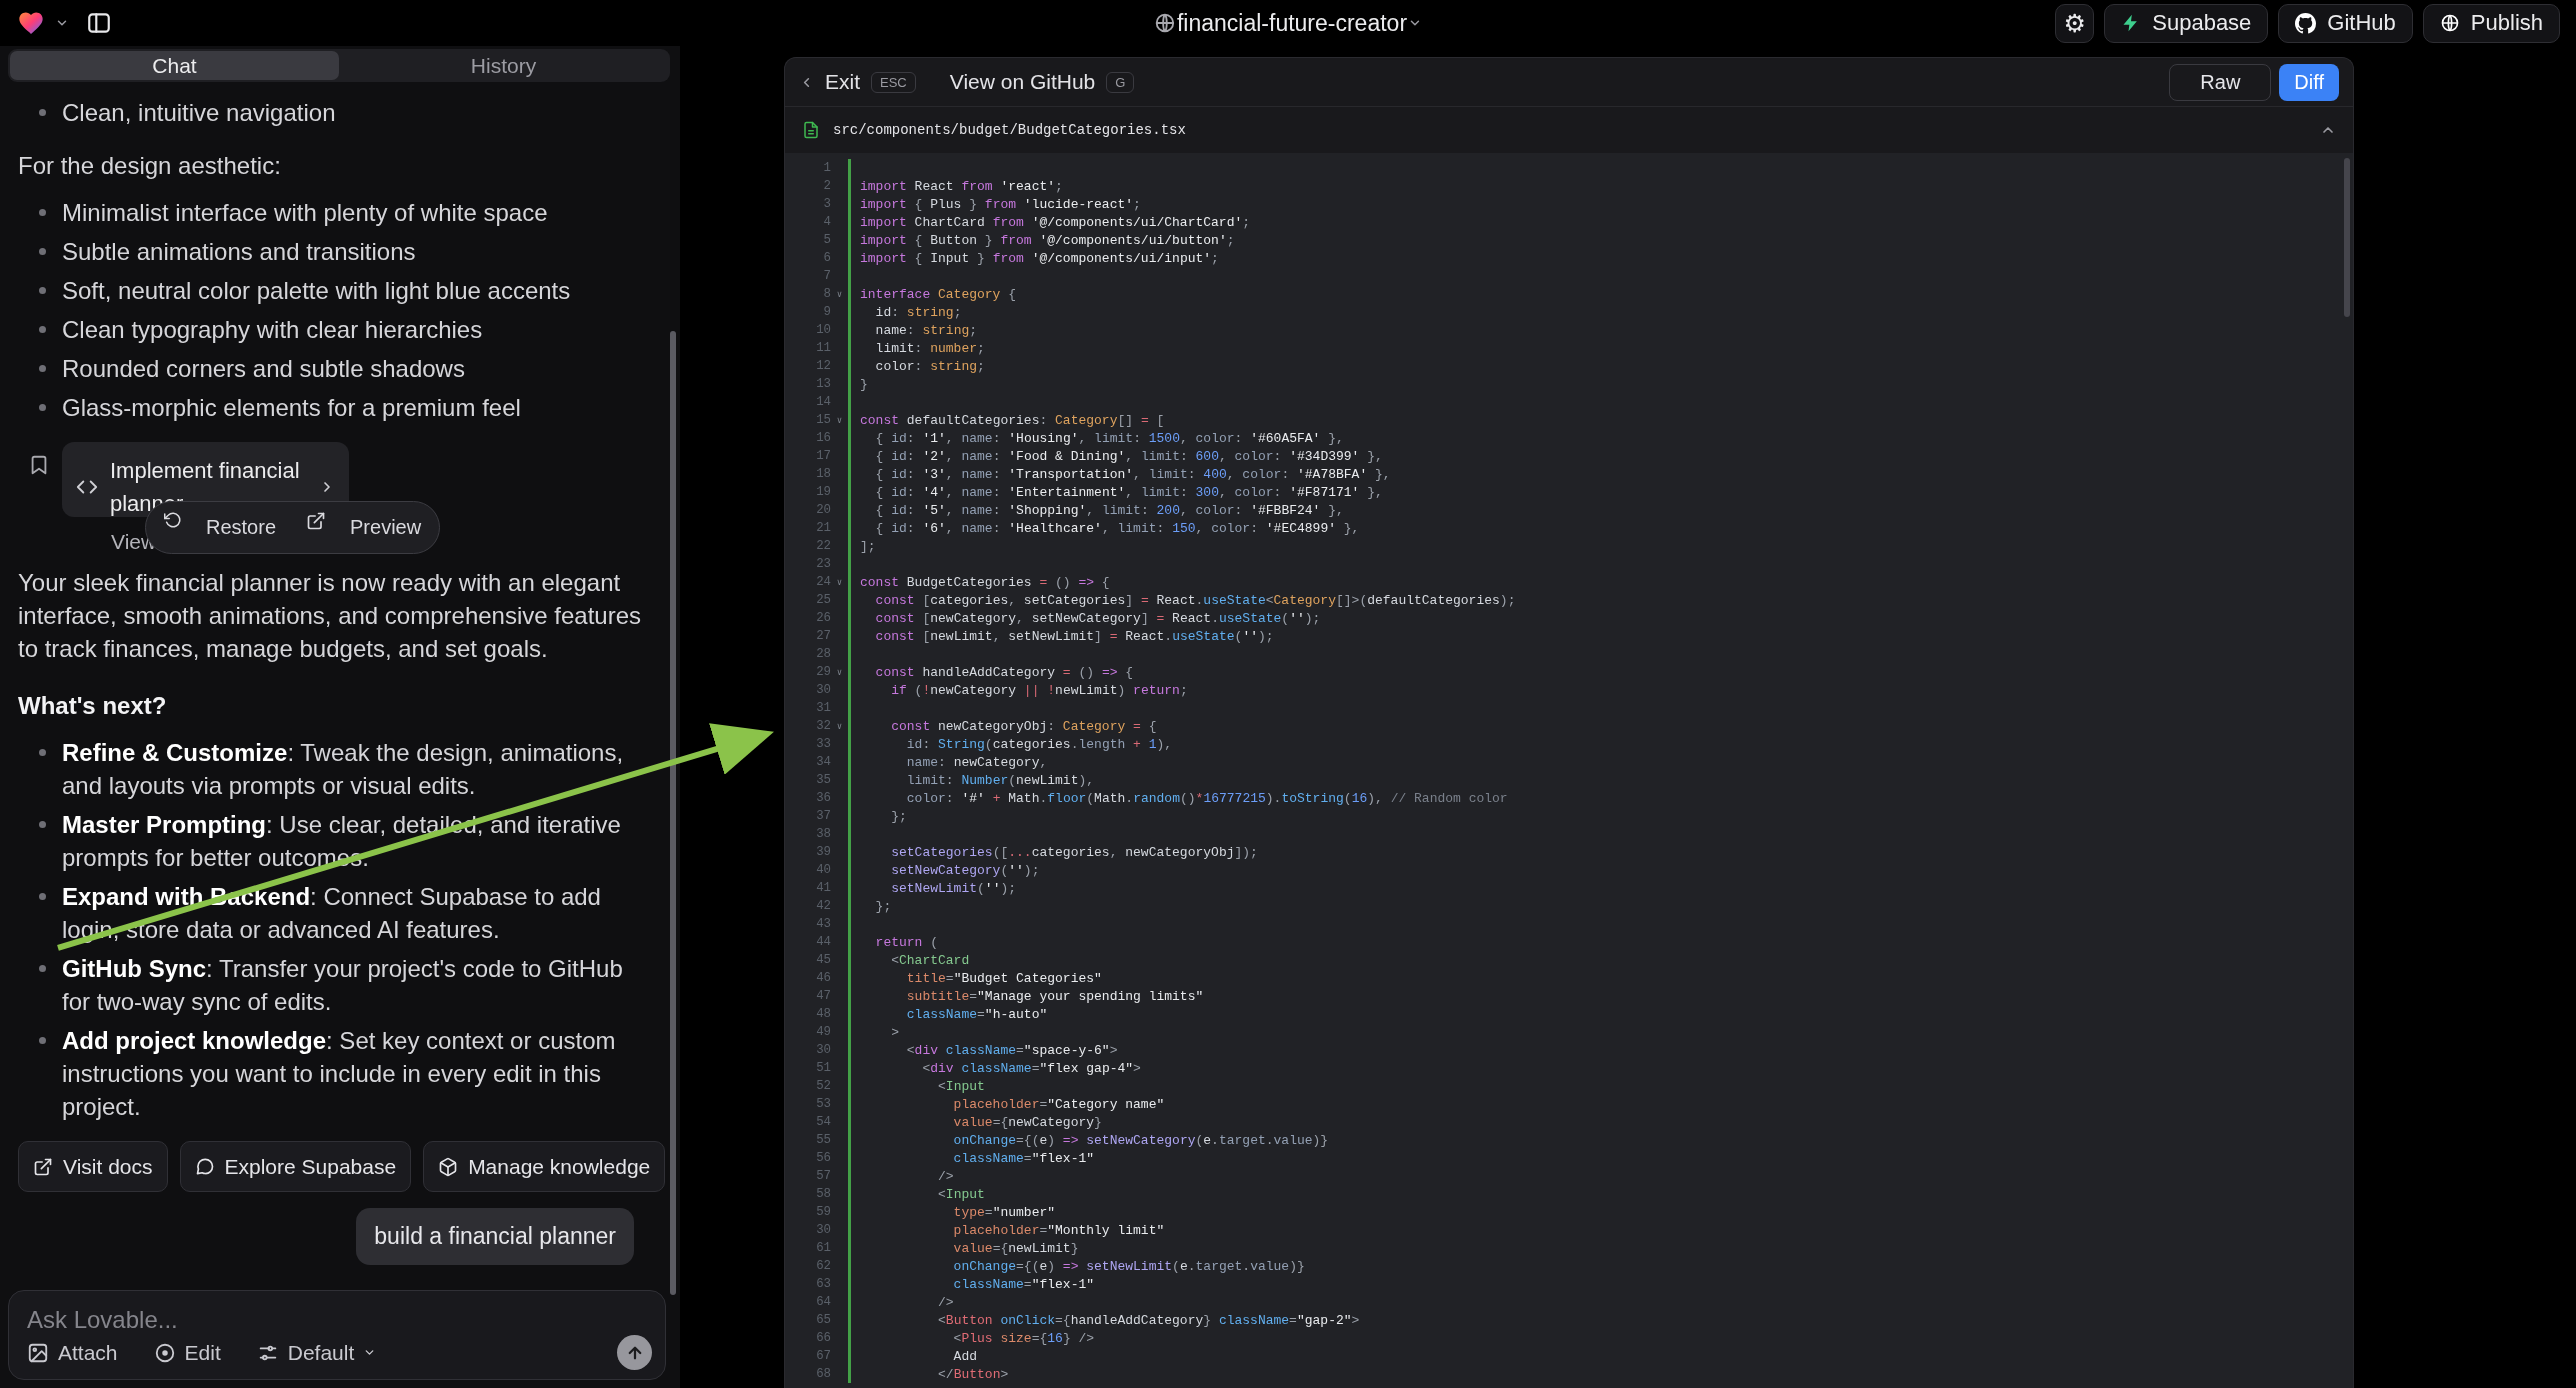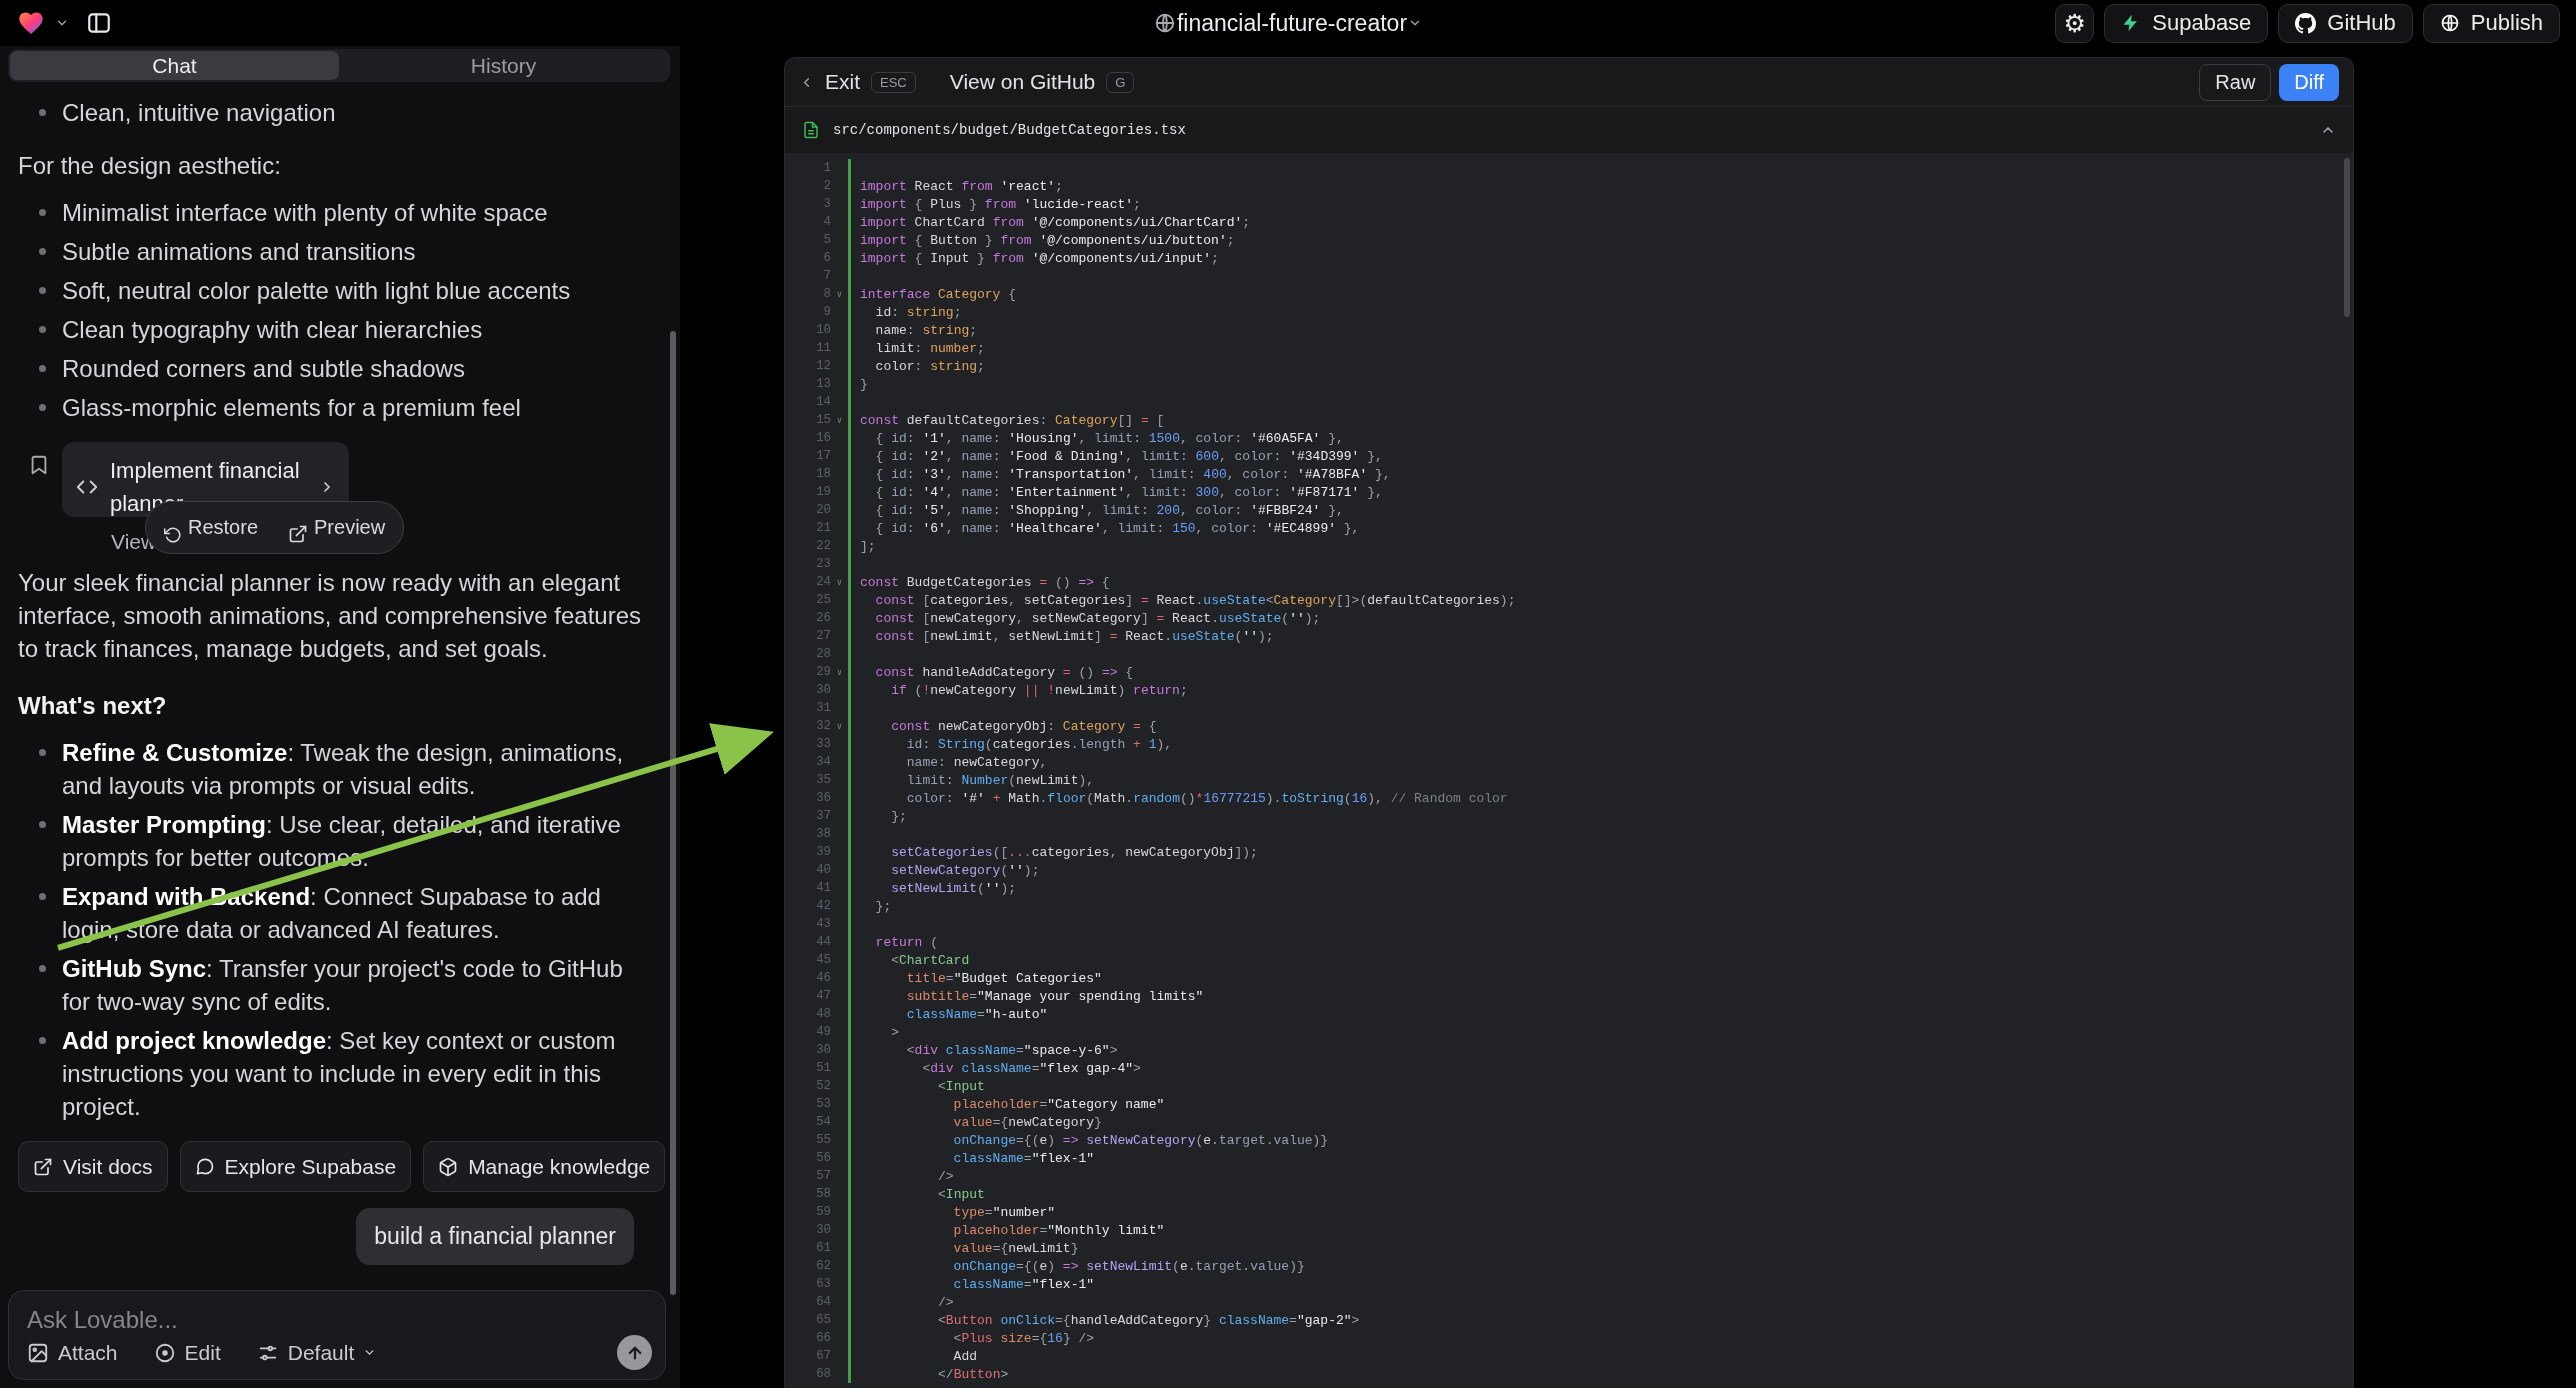--- a/index.html
+++ b/index.html
@@ -40,21 +40,21 @@
 
   .card-row{position:relative;margin:18px 0 10px;height:104px}
   .bookmark{position:absolute;left:10px;top:12px;color:#A9A9AF}
   .vcard{position:absolute;left:44px;top:0;width:287px;height:75px;border-radius:12px;background:#232327;
          padding:12px 14px;box-sizing:border-box}
   .vc-row{display:flex;align-items:center;gap:12px;color:#ECECEE;font-size:22px}
   .vc-row .chev{margin-left:auto;color:#CFCFD4}
   .vc-sub{margin:5px 0 0 35px;color:#B4B4BA;font-size:21px}
   .pill{position:absolute;left:127px;top:59px;display:flex;gap:30px;background:#1F1F23;border:1px solid #3C3C42;
         border-radius:995px;padding:9px 18px;font-size:20px;color:#DADADF;align-items:center;z-index:2;white-space:nowrap}
-  .pill .p-item{display:flex;align-items:flex-end;gap:6px}
+  .pill .p-item{display:flex;align-items:flex-start;gap:24px}
 
   .actions{display:flex;gap:12px;margin:18px 0 0}
   .act-btn{display:flex;align-items:center;gap:10px;background:#1B1B1F;border:1px solid #303036;
            border-radius:10px;padding:8px 14px;font-size:21px;color:#E5E5E9;white-space:nowrap}
 
   .bubble{margin:16px 12px 0 auto;width:fit-content;max-width:538px;background:#2E2E33;border-radius:14px;
           padding:12px 18px;font-size:23px;color:#E7E7EB}
 
   .chat-sb{position:absolute;right:4px;top:285px;width:6px;height:964px;border-radius:3px;background:#5B5B62}
   .arrow-svg{position:absolute;left:0;top:0;width:776px;height:1342px;pointer-events:none;z-index:5}
@@ -69,21 +69,21 @@
         display:flex;align-items:center;justify-content:center}
 
   
   .code-panel{position:absolute;top:57px;left:784px;width:1570px;bottom:0;background:#19191C;
               border:1px solid #2A2A2F;border-bottom:none;border-radius:12px 12px 0 0;box-sizing:border-box;overflow:hidden}
   .code-header{height:48px;display:flex;align-items:center;padding:0 14px;gap:34px;border-bottom:1px solid #28282C}
   .hd-group{display:flex;align-items:center;gap:11px;color:#E3E3E7;font-size:21px}
   .hd-group .chev{color:#9A9AA1}
   .kbd{border:1px solid #3A3A40;border-radius:6px;padding:2px 8px;font-size:13px;color:#9A9AA1}
   .hd-right{margin-left:auto;display:flex;gap:8px;align-items:center}
-  .btn-raw{border:1px solid #3A3A40;border-radius:8px;padding:6px 15px;font-size:20px;color:#E6E6EA}
+  .btn-raw{border:1px solid #3A3A40;border-radius:8px;padding:6px 30px;font-size:20px;color:#E6E6EA}
   .btn-diff{border-radius:8px;padding:7px 15px;font-size:20px;color:#FFF;background:#3B82F6}
 
   .file-bar{height:46px;display:flex;align-items:center;gap:13px;padding:0 17px;border-bottom:1px solid #28282C;
             font-family:"Liberation Mono",monospace;font-size:14px;color:#E4E4E8}
   .file-bar .collapse{margin-left:auto;color:#9A9AA1}
 
   .code-scroll{position:absolute;top:95px;left:0;right:0;bottom:0;background:#212226;
                padding:6px 0 0 12px;font-family:"Liberation Mono",monospace;font-size:13px}
   .cl{display:flex;height:18px;align-items:center}
   .ln{width:34px;text-align:right;color:#5A6069;flex:none;font-size:12.4px}

